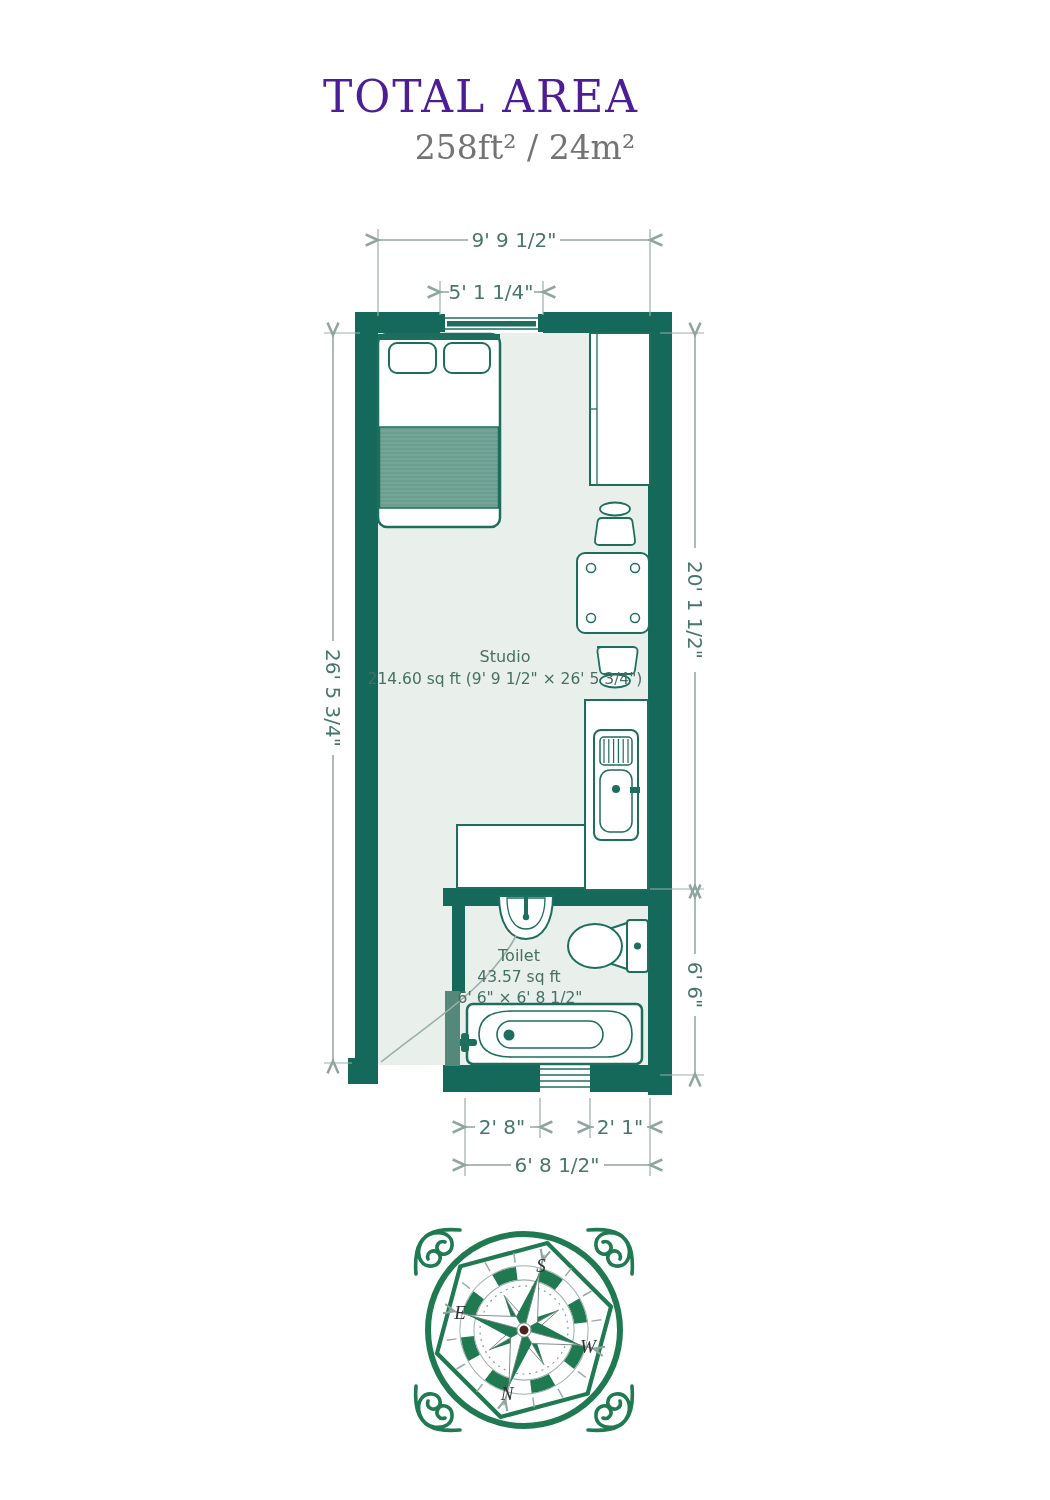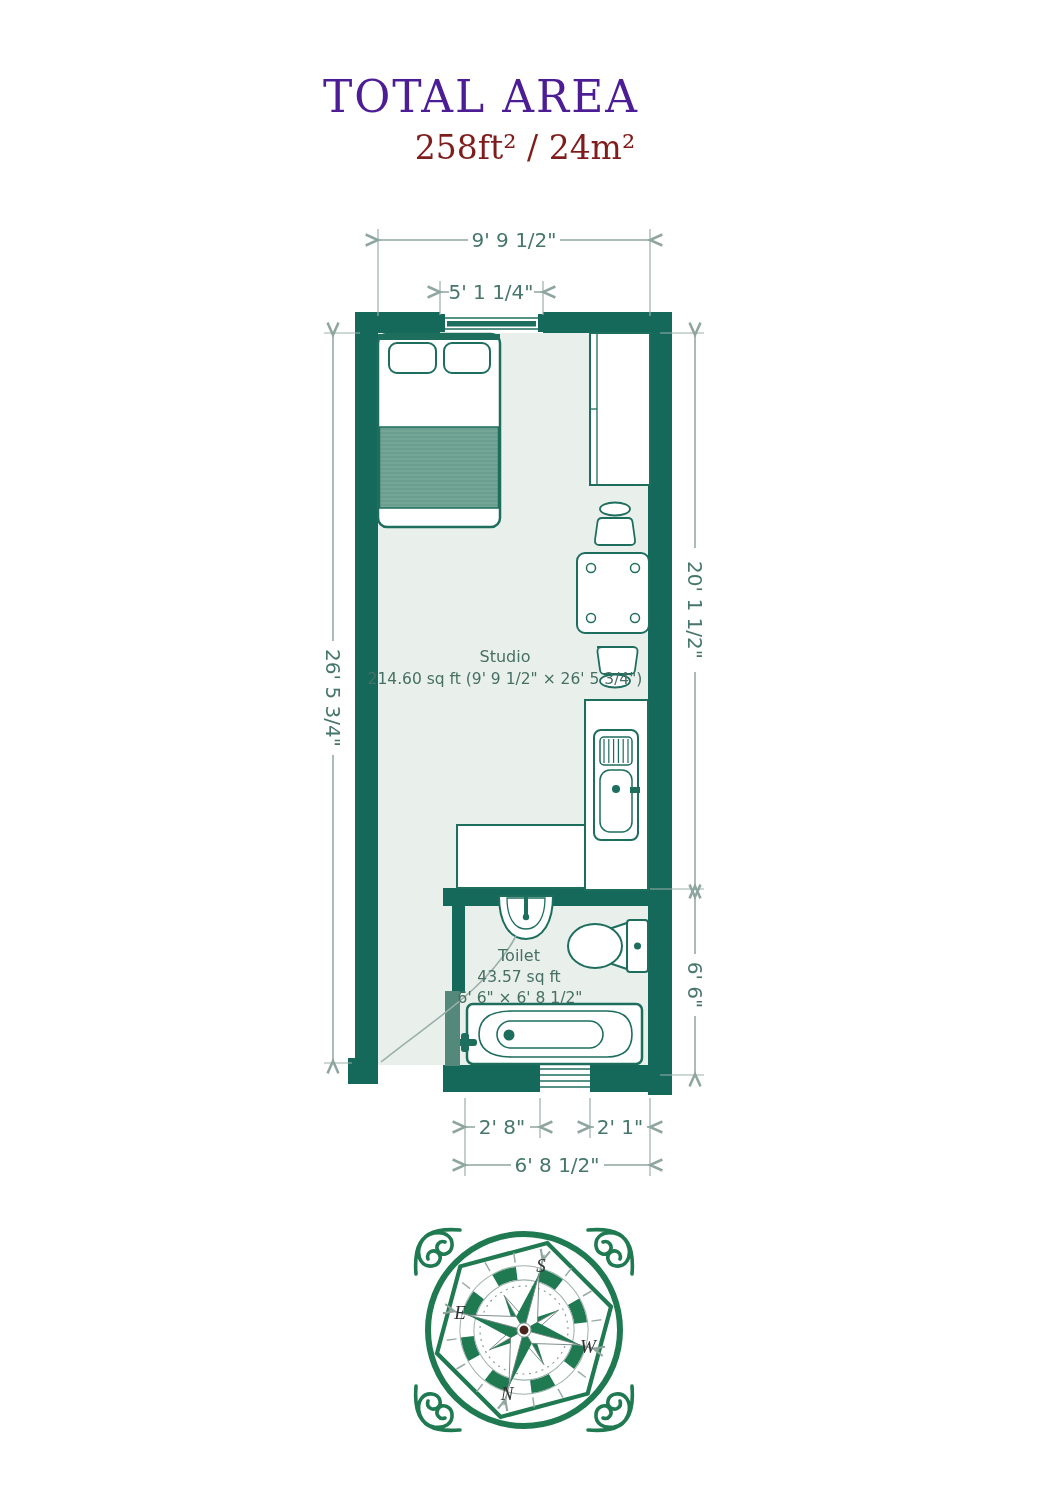--- a/index.html
+++ b/index.html
@@ -4,21 +4,21 @@
 <style>
   html,body{margin:0;padding:0;background:#ffffff;}
   .page{position:relative;width:1050px;height:1500px;background:#ffffff;overflow:hidden;
         font-family:"DejaVu Sans","Liberation Sans",sans-serif;}
   header{position:absolute;top:0;left:0;width:1050px;text-align:center;}
   .title{margin:0;position:absolute;top:71px;left:0;width:962px;
          font-family:"DejaVu Serif","Liberation Serif",serif;font-weight:500;
          font-size:44px;letter-spacing:2px;color:#4c1d95;}
   .subtitle{position:absolute;top:128px;left:0;width:1050px;
             font-family:"DejaVu Serif","Liberation Serif",serif;
-            font-size:33px;color:#7f1d1d;}
+            font-size:33px;color:#737373;}
   svg.plan{position:absolute;top:0;left:0;}
   svg text{font-family:"DejaVu Sans","Liberation Sans",sans-serif;}
   .dim-text{font-size:20px;fill:#47766C;}
   .room-name{font-size:16px;fill:#477065;}
   .room-sub{font-size:15.5px;fill:#477065;}
   .compass-letter{font-family:"Liberation Serif","DejaVu Serif",serif;
                   font-style:italic;font-size:19px;fill:#2F3432;}
 </style>
 </head>
 <body>

